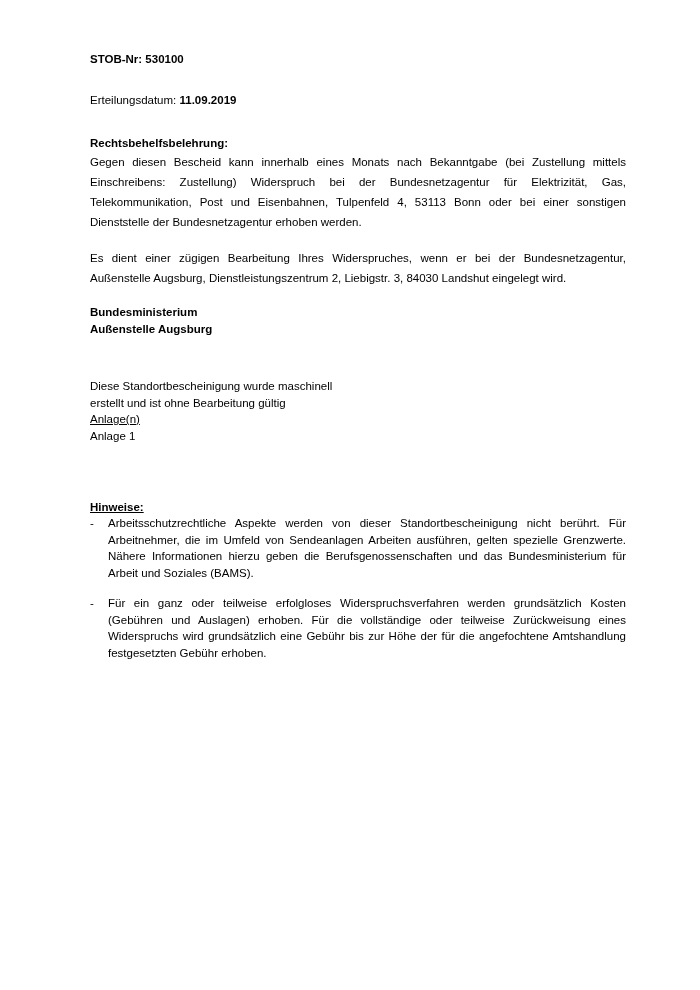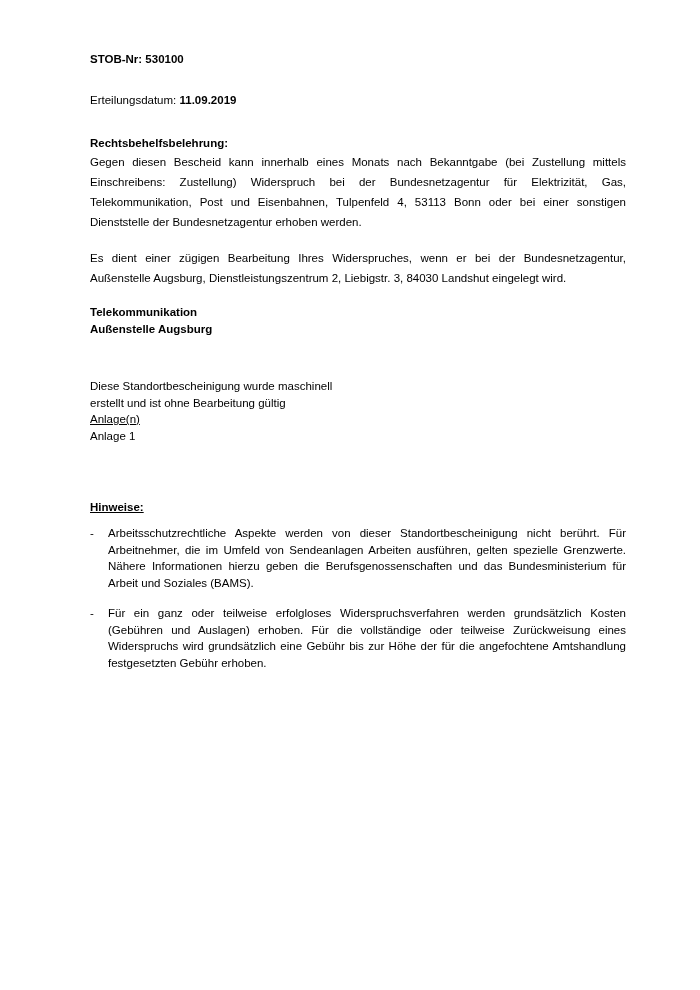--- a/index.html
+++ b/index.html
@@ -77,21 +77,21 @@
   }
   .col-right .anlage-head {
     text-decoration: underline;
     text-align: center;
   }
   .heading-hinweise {
     font-size: 11.5px;
     font-weight: bold;
     text-decoration: underline;
     line-height: 15px;
-    margin: 56px 0 10px 0;
+    margin: 56px 0 0 0;
   }
   .hint {
     display: flex;
     flex-direction: row;
     font-size: 11.5px;
     line-height: 16.5px;
     margin-bottom: 14px;
   }
   .hint .dash {
     width: 18px;
@@ -115,21 +115,21 @@
       <span>Erteilungsdatum: </span><span class="bold">11.09.2019</span>
     </div>
 
     <div class="heading-rb">Rechtsbehelfsbelehrung:</div>
 
     <p class="para">Gegen diesen Bescheid kann innerhalb eines Monats nach Bekanntgabe (bei Zustellung mittels Einschreibens: Zustellung) Widerspruch bei der Bundesnetzagentur für Elektrizität, Gas, Telekommunikation, Post und Eisenbahnen, Tulpenfeld 4, 53113 Bonn oder bei einer sonstigen Dienststelle der Bundesnetzagentur erhoben werden.</p>
 
     <p class="para">Es dient einer zügigen Bearbeitung Ihres Widerspruches, wenn er bei der Bundesnetzagentur, Außenstelle Augsburg, Dienstleistungszentrum 2, Liebigstr. 3, 84030 Landshut eingelegt wird.</p>
 
     <div class="block-authority">
-      <div>Telekommunikation</div>
+      <div>Bundesministerium</div>
       <div>Außenstelle Augsburg</div>
     </div>
 
     <div class="two-col">
       <div class="col-left">
         <div>Diese Standortbescheinigung wurde maschinell</div>
         <div>erstellt und ist ohne Bearbeitung gültig</div>
       </div>
       <div class="col-right">
         <div class="anlage-head">Anlage(n)</div>

